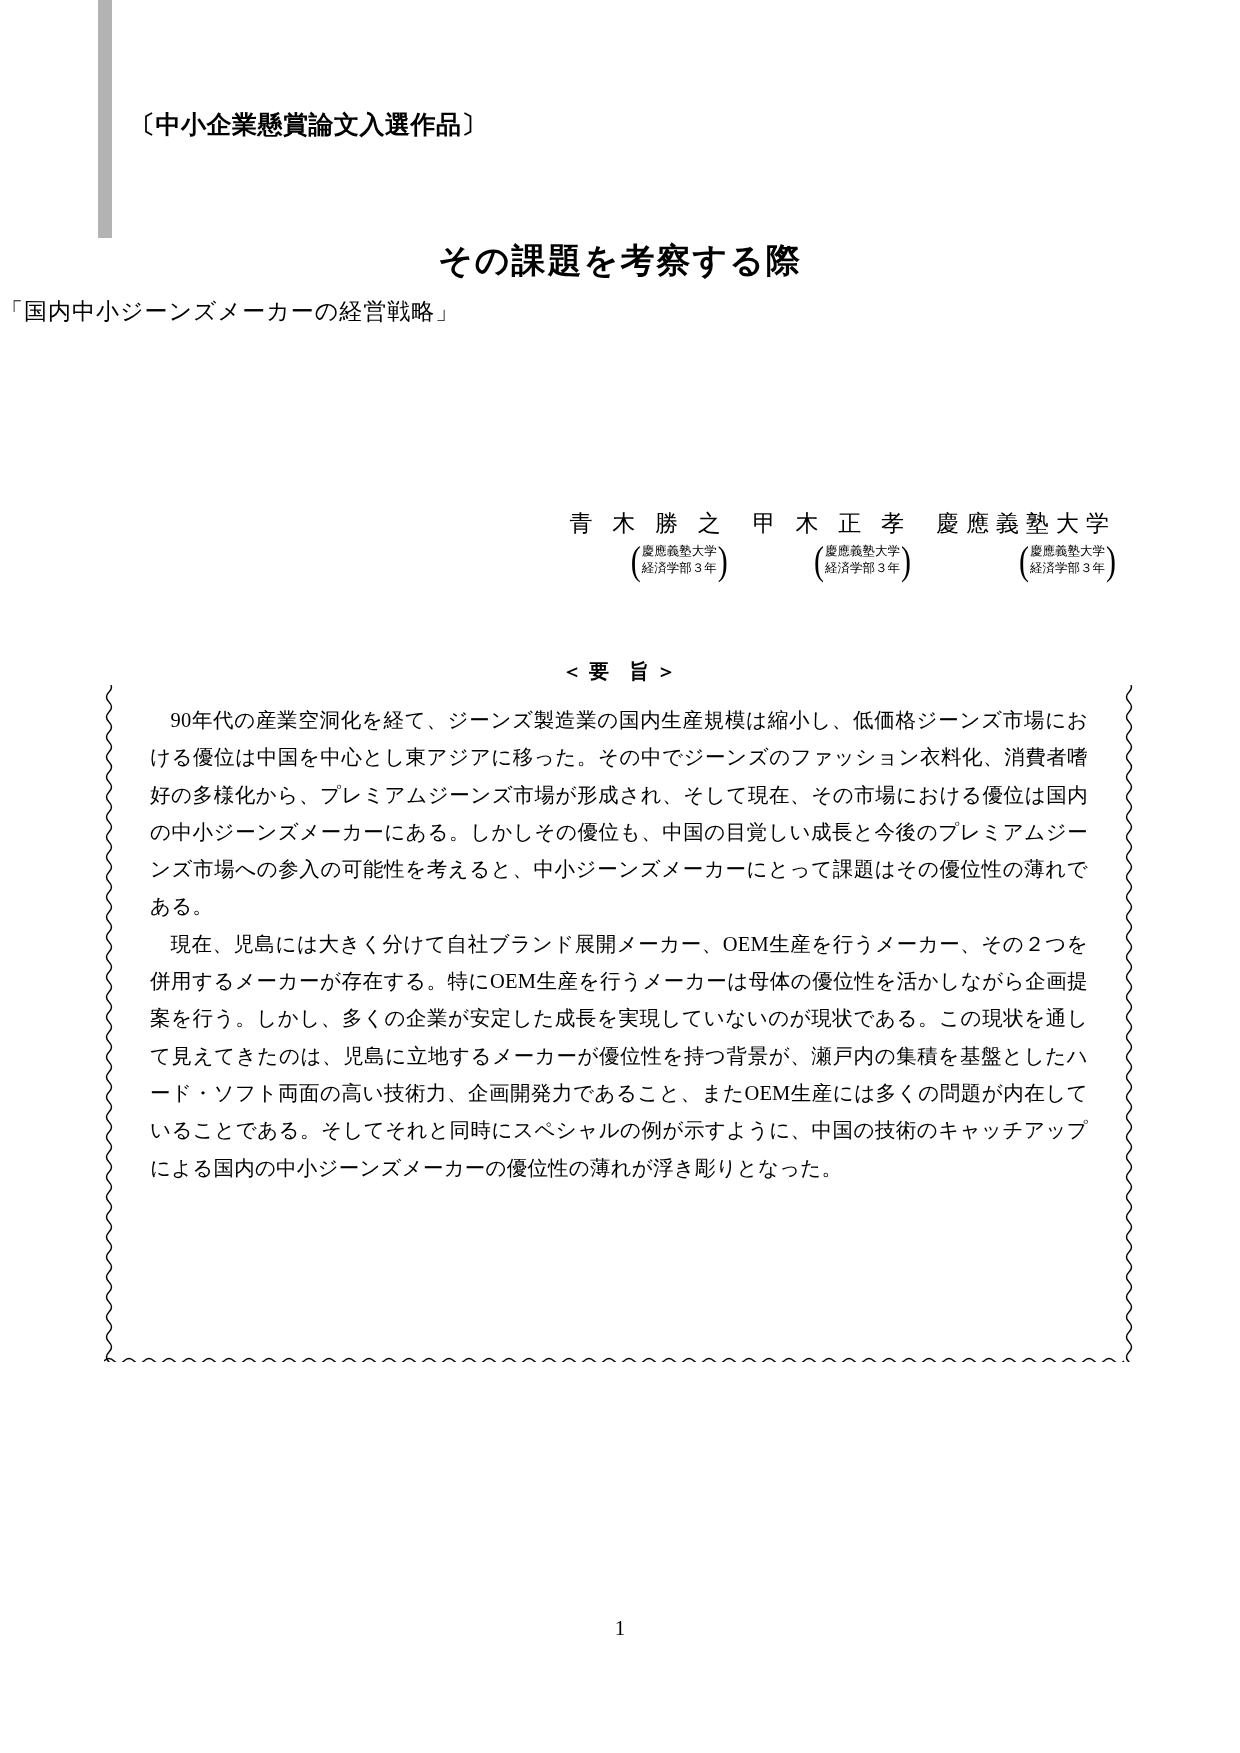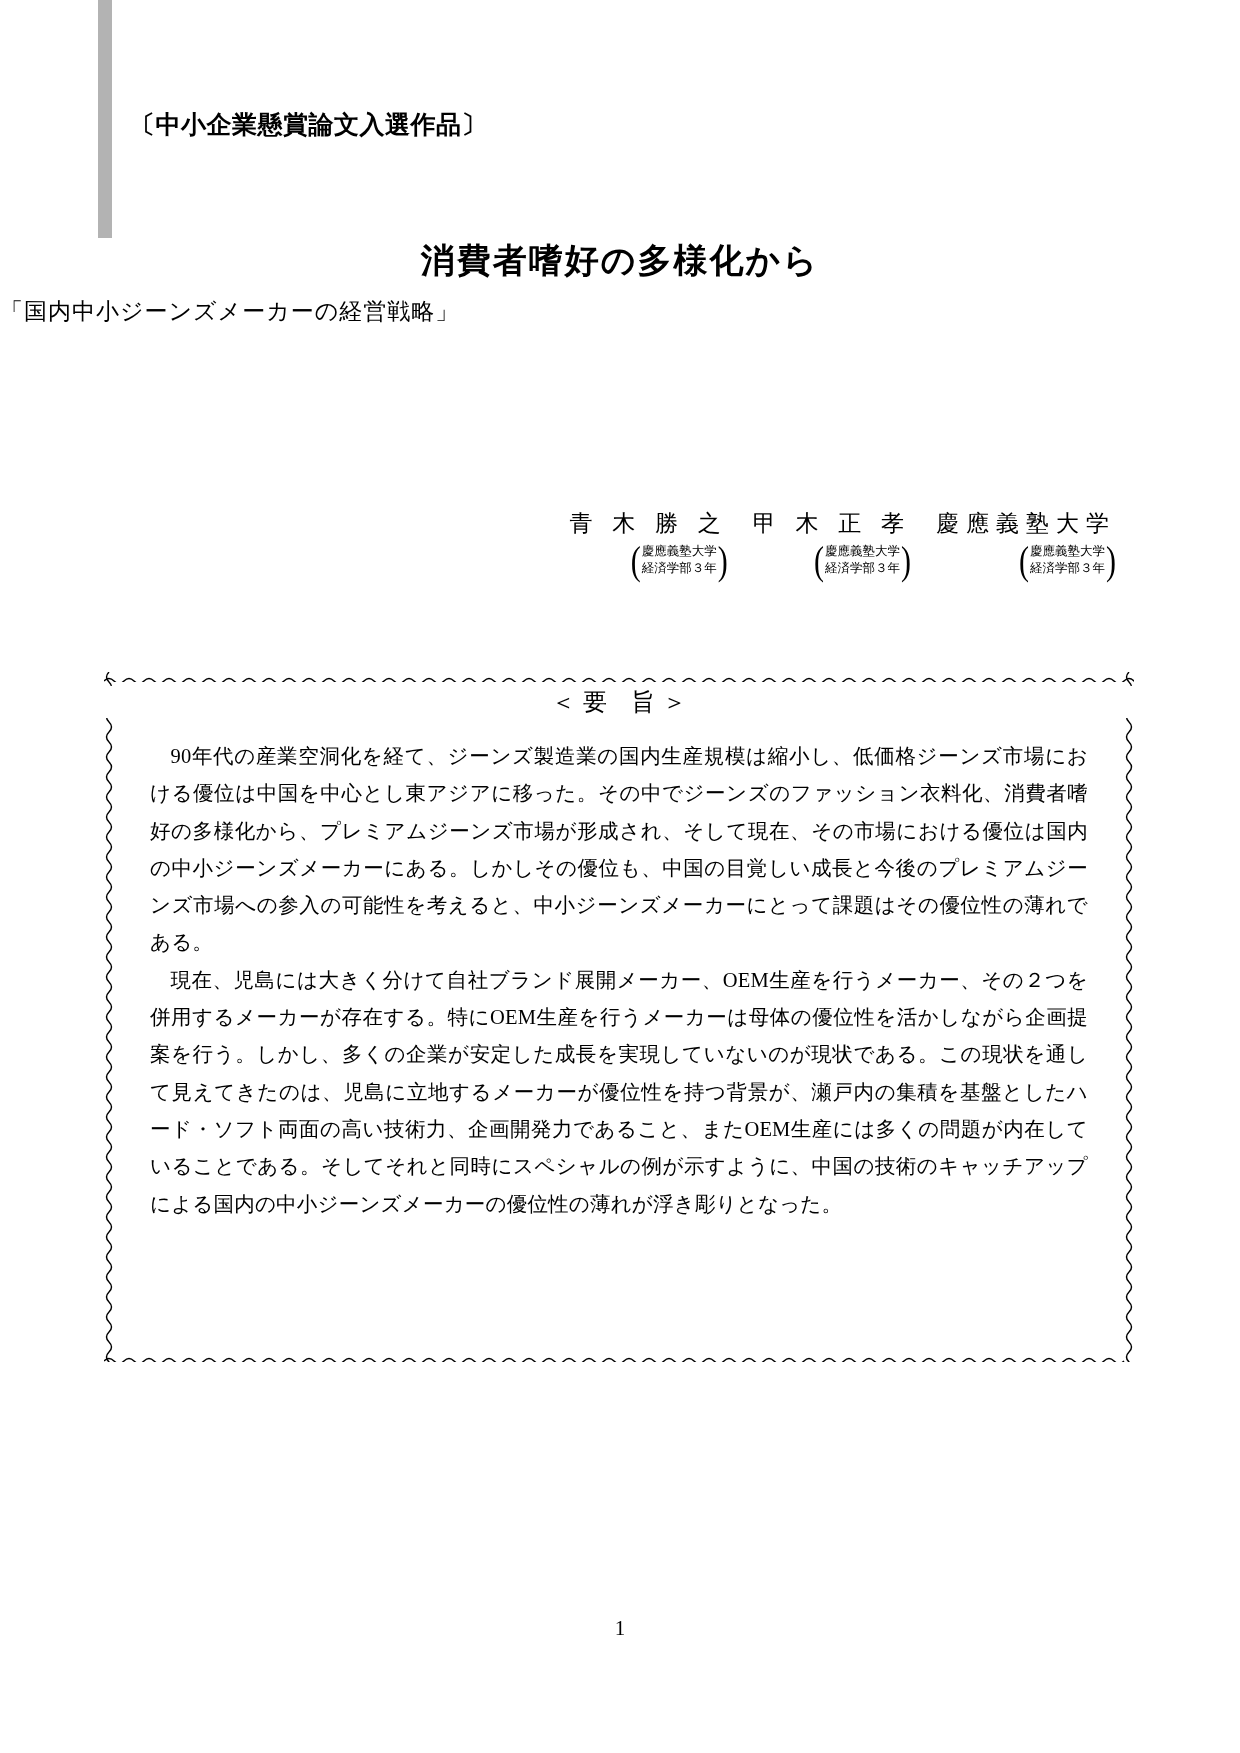--- a/index.html
+++ b/index.html
@@ -115,26 +115,25 @@
     left: 104px;
     top: 672px;
     width: 1030px;
   }
   .abstract-heading {
     position: absolute;
     left: 0;
     right: 0;
     top: -14px;
     text-align: center;
-    font-size: 24px;
-    font-weight: normal;
+    font-size: 20px;
+    font-weight: bold;
     background: #ffffff;
     z-index: 3;
     font-family: "DejaVu Sans", "Liberation Sans", sans-serif;
-    margin-top: 28px;
   }
   .abstract-heading span { background: #fff; padding: 0 12px; }
 
   .wavy-top, .wavy-bottom {
     position: absolute;
     left: 0;
     width: 1030px;
     height: 10px;
     overflow: hidden;
     z-index: 2;
@@ -159,21 +158,20 @@
     min-height: 690px;
     box-sizing: border-box;
   }
 
   .abstract-body {
     font-size: 20.5px;
     line-height: 1.82;
     text-align: justify;
     letter-spacing: 0.2px;
     font-family: "Liberation Serif", "DejaVu Serif", serif;
-    margin-top: 36px;
   }
   .abstract-body p {
     margin: 0;
     text-indent: 1em;
   }
 
   .page-number {
     position: absolute;
     left: 0;
     right: 0;
@@ -184,21 +182,21 @@
 </style>
 </head>
 <body>
 
 <div class="page">
 
   <div class="left-bar"></div>
 
   <div class="category-line">〔中小企業懸賞論文入選作品〕</div>
 
-  <div class="doc-title">消費者嗜好の多様化から</div>
+  <div class="doc-title">その課題を考察する際</div>
   <div class="doc-subtitle">「国内中小ジーンズメーカーの経営戦略」</div>
 
   <div class="authors">
 
     <div class="author">
       <div class="author-name">青 木 勝 之</div>
       <div class="author-affil">
         <span class="paren">(</span>
         <span class="affil-lines">
           <span>慶應義塾大学</span>

